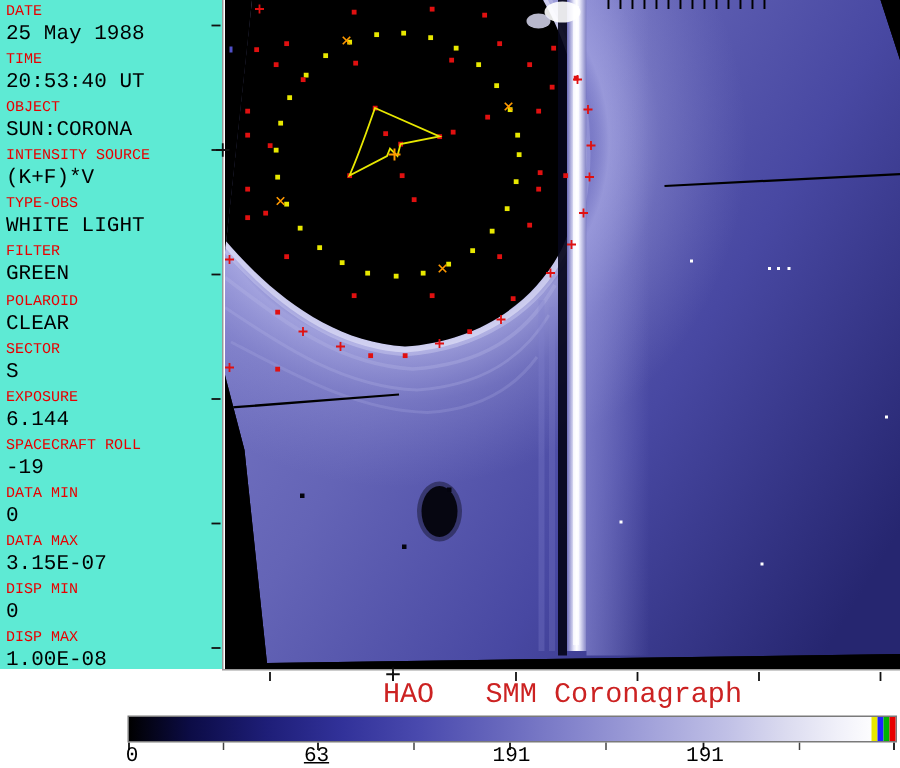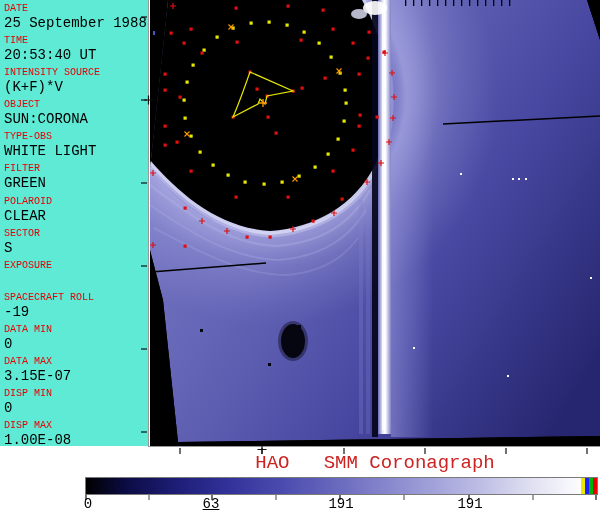--- a/index.html
+++ b/index.html
@@ -23,52 +23,53 @@
       #4a4aae 38%,#6666bc 48%,#8484cc 58%,#a2a2da 68%,#c0c0e6 78%,#dcdcf0 86%,#f2f2fa 93%,#fdfdfe 97%);}
   .cb-stripe{position:absolute;top:0;height:16px;}
   #cb-labels span{position:absolute;top:496px;font-size:14px;color:#000;transform:translateX(-50%);white-space:pre;}
 </style>
 </head>
 <body>
 
 <div id="sidebar">
     <div class="field">
       <div class="f-label">DATE</div>
-      <div class="f-value">25 September 1988</div>
+      <div class="f-value">25 May 1988</div>
     </div>
     <div class="field">
       <div class="f-label">TIME</div>
       <div class="f-value">20:53:40 UT</div>
     </div>
     <div class="field">
+      <div class="f-label">OBJECT</div>
+      <div class="f-value">SUN:CORONA</div>
+    </div>
+    <div class="field">
       <div class="f-label">INTENSITY SOURCE</div>
       <div class="f-value">(K+F)*V</div>
     </div>
     <div class="field">
-      <div class="f-label">OBJECT</div>
-      <div class="f-value">SUN:CORONA</div>
-    </div>
-    <div class="field">
       <div class="f-label">TYPE-OBS</div>
       <div class="f-value">WHITE LIGHT</div>
     </div>
     <div class="field">
       <div class="f-label">FILTER</div>
       <div class="f-value">GREEN</div>
     </div>
     <div class="field">
       <div class="f-label">POLAROID</div>
       <div class="f-value">CLEAR</div>
     </div>
     <div class="field">
       <div class="f-label">SECTOR</div>
       <div class="f-value">S</div>
     </div>
     <div class="field">
       <div class="f-label">EXPOSURE</div>
+      <div class="f-value">6.144</div>
     </div>
     <div class="field">
       <div class="f-label">SPACECRAFT ROLL</div>
       <div class="f-value">-19</div>
     </div>
     <div class="field">
       <div class="f-label">DATA MIN</div>
       <div class="f-value">0</div>
     </div>
     <div class="field">

